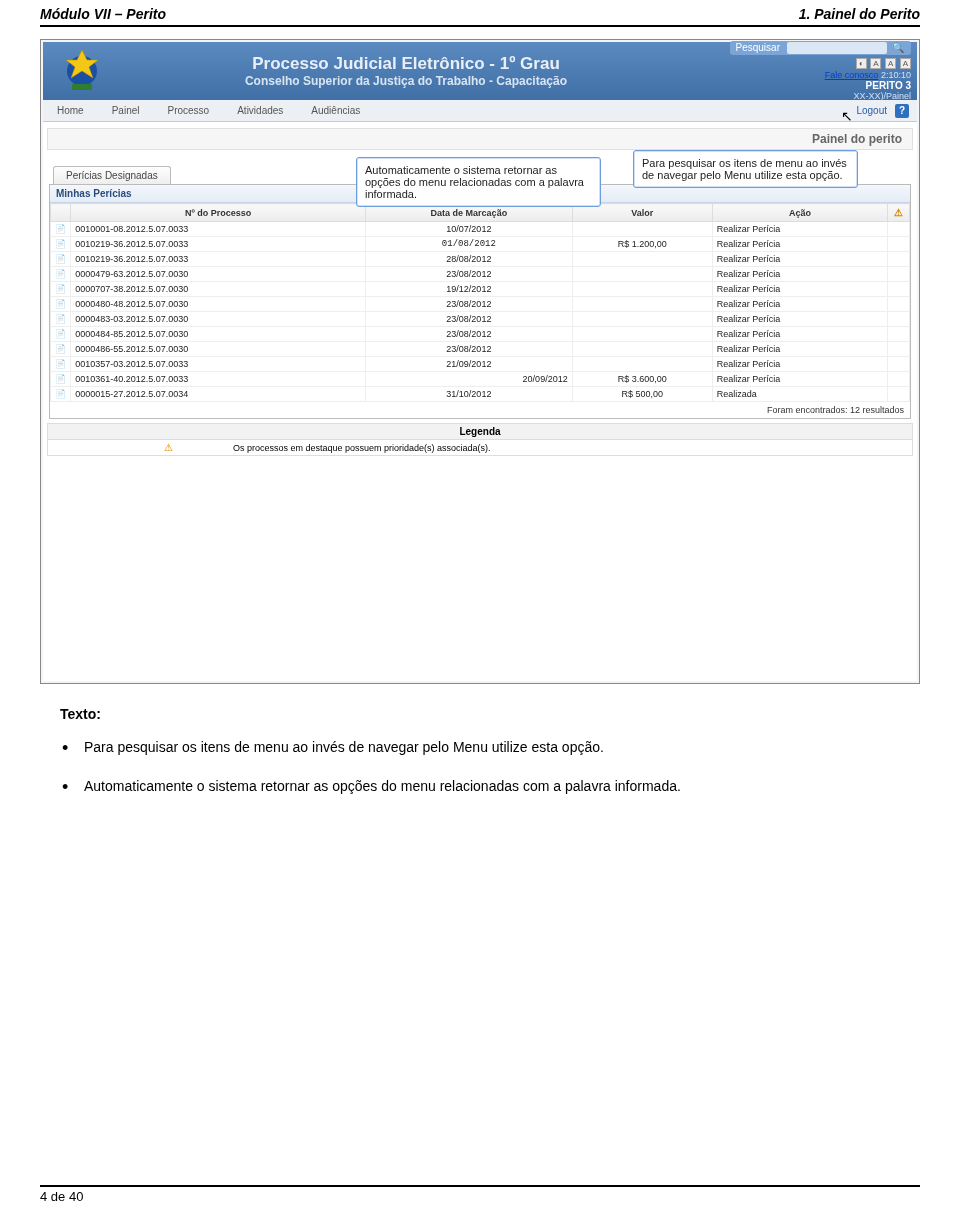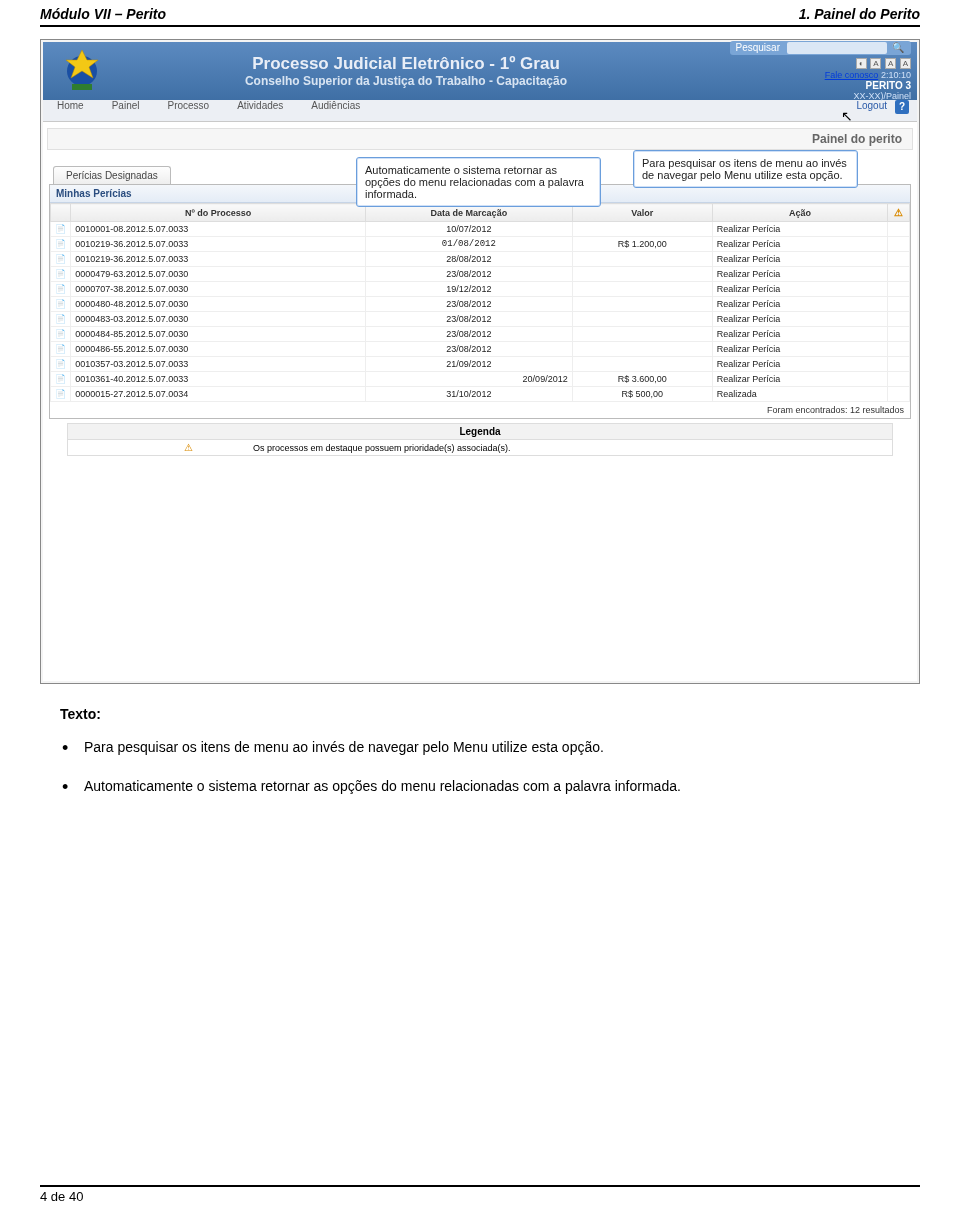--- a/index.html
+++ b/index.html
@@ -16,21 +16,21 @@
   .banner-sub { font-size: 12px; color: #d8e4f2; font-weight: bold; }
   .banner-right { width: 220px; font-size: 10px; text-align: right; padding-right: 6px; position: relative; }
   .search-pill { background: #7aa5d6; border-radius: 3px; padding: 1px 6px; color: #fff; font-size: 10px; display: inline-block; margin-bottom: 2px; position: relative; }
   .search-pill .mag { display:inline-block; width:100px; height:12px; background:#dbe7f5; border-radius:2px; vertical-align:middle; margin-left:4px; }
   .acc-icons { display:inline-block; }
   .acc-icons span { display:inline-block; width:11px; height:11px; background:#eee; border:1px solid #aaa; margin-left:1px; font-size:8px; line-height:10px; text-align:center; color:#555;}
   .fale { color:#003bdc; text-decoration: underline; font-size:9px; }
   .time { color:#cfe0f7; font-size:9px; }
   .perito-line { color:#fff; font-weight:bold; font-size:10px; }
   
-  .navbar { background:#eceff4; height:22px; border-bottom:1px solid #c9c9c9; display:flex; font-size:10px; color:#555; }
+  .navbar { background:#eceff4; height:22px; border-bottom:1px solid #c9c9c9; display:flex; align-items:center; font-size:10px; color:#555; }
   .navbar .item { padding: 0 14px; cursor:pointer; }
   .navbar .spacer { flex:1; }
   .navbar .logout { color:#2a5aa8; padding:0 4px; cursor:pointer; }
   .navbar .help { width:14px; height:14px; background:#2f6fbf; color:#fff; border-radius:2px; text-align:center; font-weight:bold; line-height:14px; margin:0 8px 0 4px; font-size:10px;}
   
   .callout { position:absolute; background:#fff; border:1px solid #6a9edc; border-radius:3px; padding:6px 8px; font-size:11px; color:#222; box-shadow:0 0 0 1px #cfe0f7 inset; z-index:30; }
   .callout.tl1 { top:117px; left:315px; width:245px; }
   .callout.tl2 { top:110px; left:592px; width:225px; }
   .cursor-icon { position:absolute; top:68px; left:800px; z-index:40; font-size:14px; color:#000; }
   
@@ -40,21 +40,21 @@
   .tab { position:absolute; bottom:0; left:4px; background:linear-gradient(#fefefe,#eee); border:1px solid #bbb; border-bottom:none; border-radius:3px 3px 0 0; font-size:10px; padding:3px 12px; color:#444; }
   .tab-body { border:1px solid #bbb; margin:0 6px; background:#fff; }
   .subheader { background:linear-gradient(#f4f7fb,#e4ecf6); font-size:10px; color:#2a4d7f; font-weight:bold; padding:3px 6px; border-bottom:1px solid #c6d4e6;}
   table.grid { width:100%; border-collapse:collapse; font-size:9px; }
   table.grid th { background:linear-gradient(#f9f9f9,#ececec); border:1px solid #ddd; padding:3px 4px; color:#333; font-weight:bold; }
   table.grid td { border:1px solid #eee; padding:2px 4px; color:#222; height:14px; }
   table.grid td.icon { width:16px; text-align:center; color:#999; }
   table.grid th.alert, table.grid td.alert { width:22px; text-align:center; }
   .warn-tri { color:#d98a00; font-size:10px; }
   .result-count { text-align:right; font-size:9px; padding:3px 6px; color:#333; }
-  .legend-box { margin:4px 24px 0;border-radius:8px; }
+  .legend-box { margin:4px 4px 0;border-radius:8px; }
   .legend-head { text-align:center; font-size:10px; font-weight:bold; background:#f2f2f2; border:1px solid #ddd; padding:2px 0;}
   .legend-row { border:1px solid #ddd; border-top:none; display:flex; align-items:center; padding:2px 6px; font-size:9px;}
   .legend-row .warn-tri { margin:0 60px 0 110px; }
   
   .body-text { margin:22px 60px 0; font-size:14px; }
   .body-text .label { font-weight:bold; margin-bottom:12px; }
   .body-text ul { list-style:none; padding-left:24px; }
   .body-text li { margin:14px 0; line-height:1.4; text-align:justify;}
   .body-text li::before { content:"•"; display:inline-block; width:22px; margin-left:-22px; font-size:18px; vertical-align:middle;}
   .doc-footer { position:fixed; bottom:20px; left:40px; right:40px; width:880px; border-top:2px solid #000; padding-top:2px; font-size:13px; }

